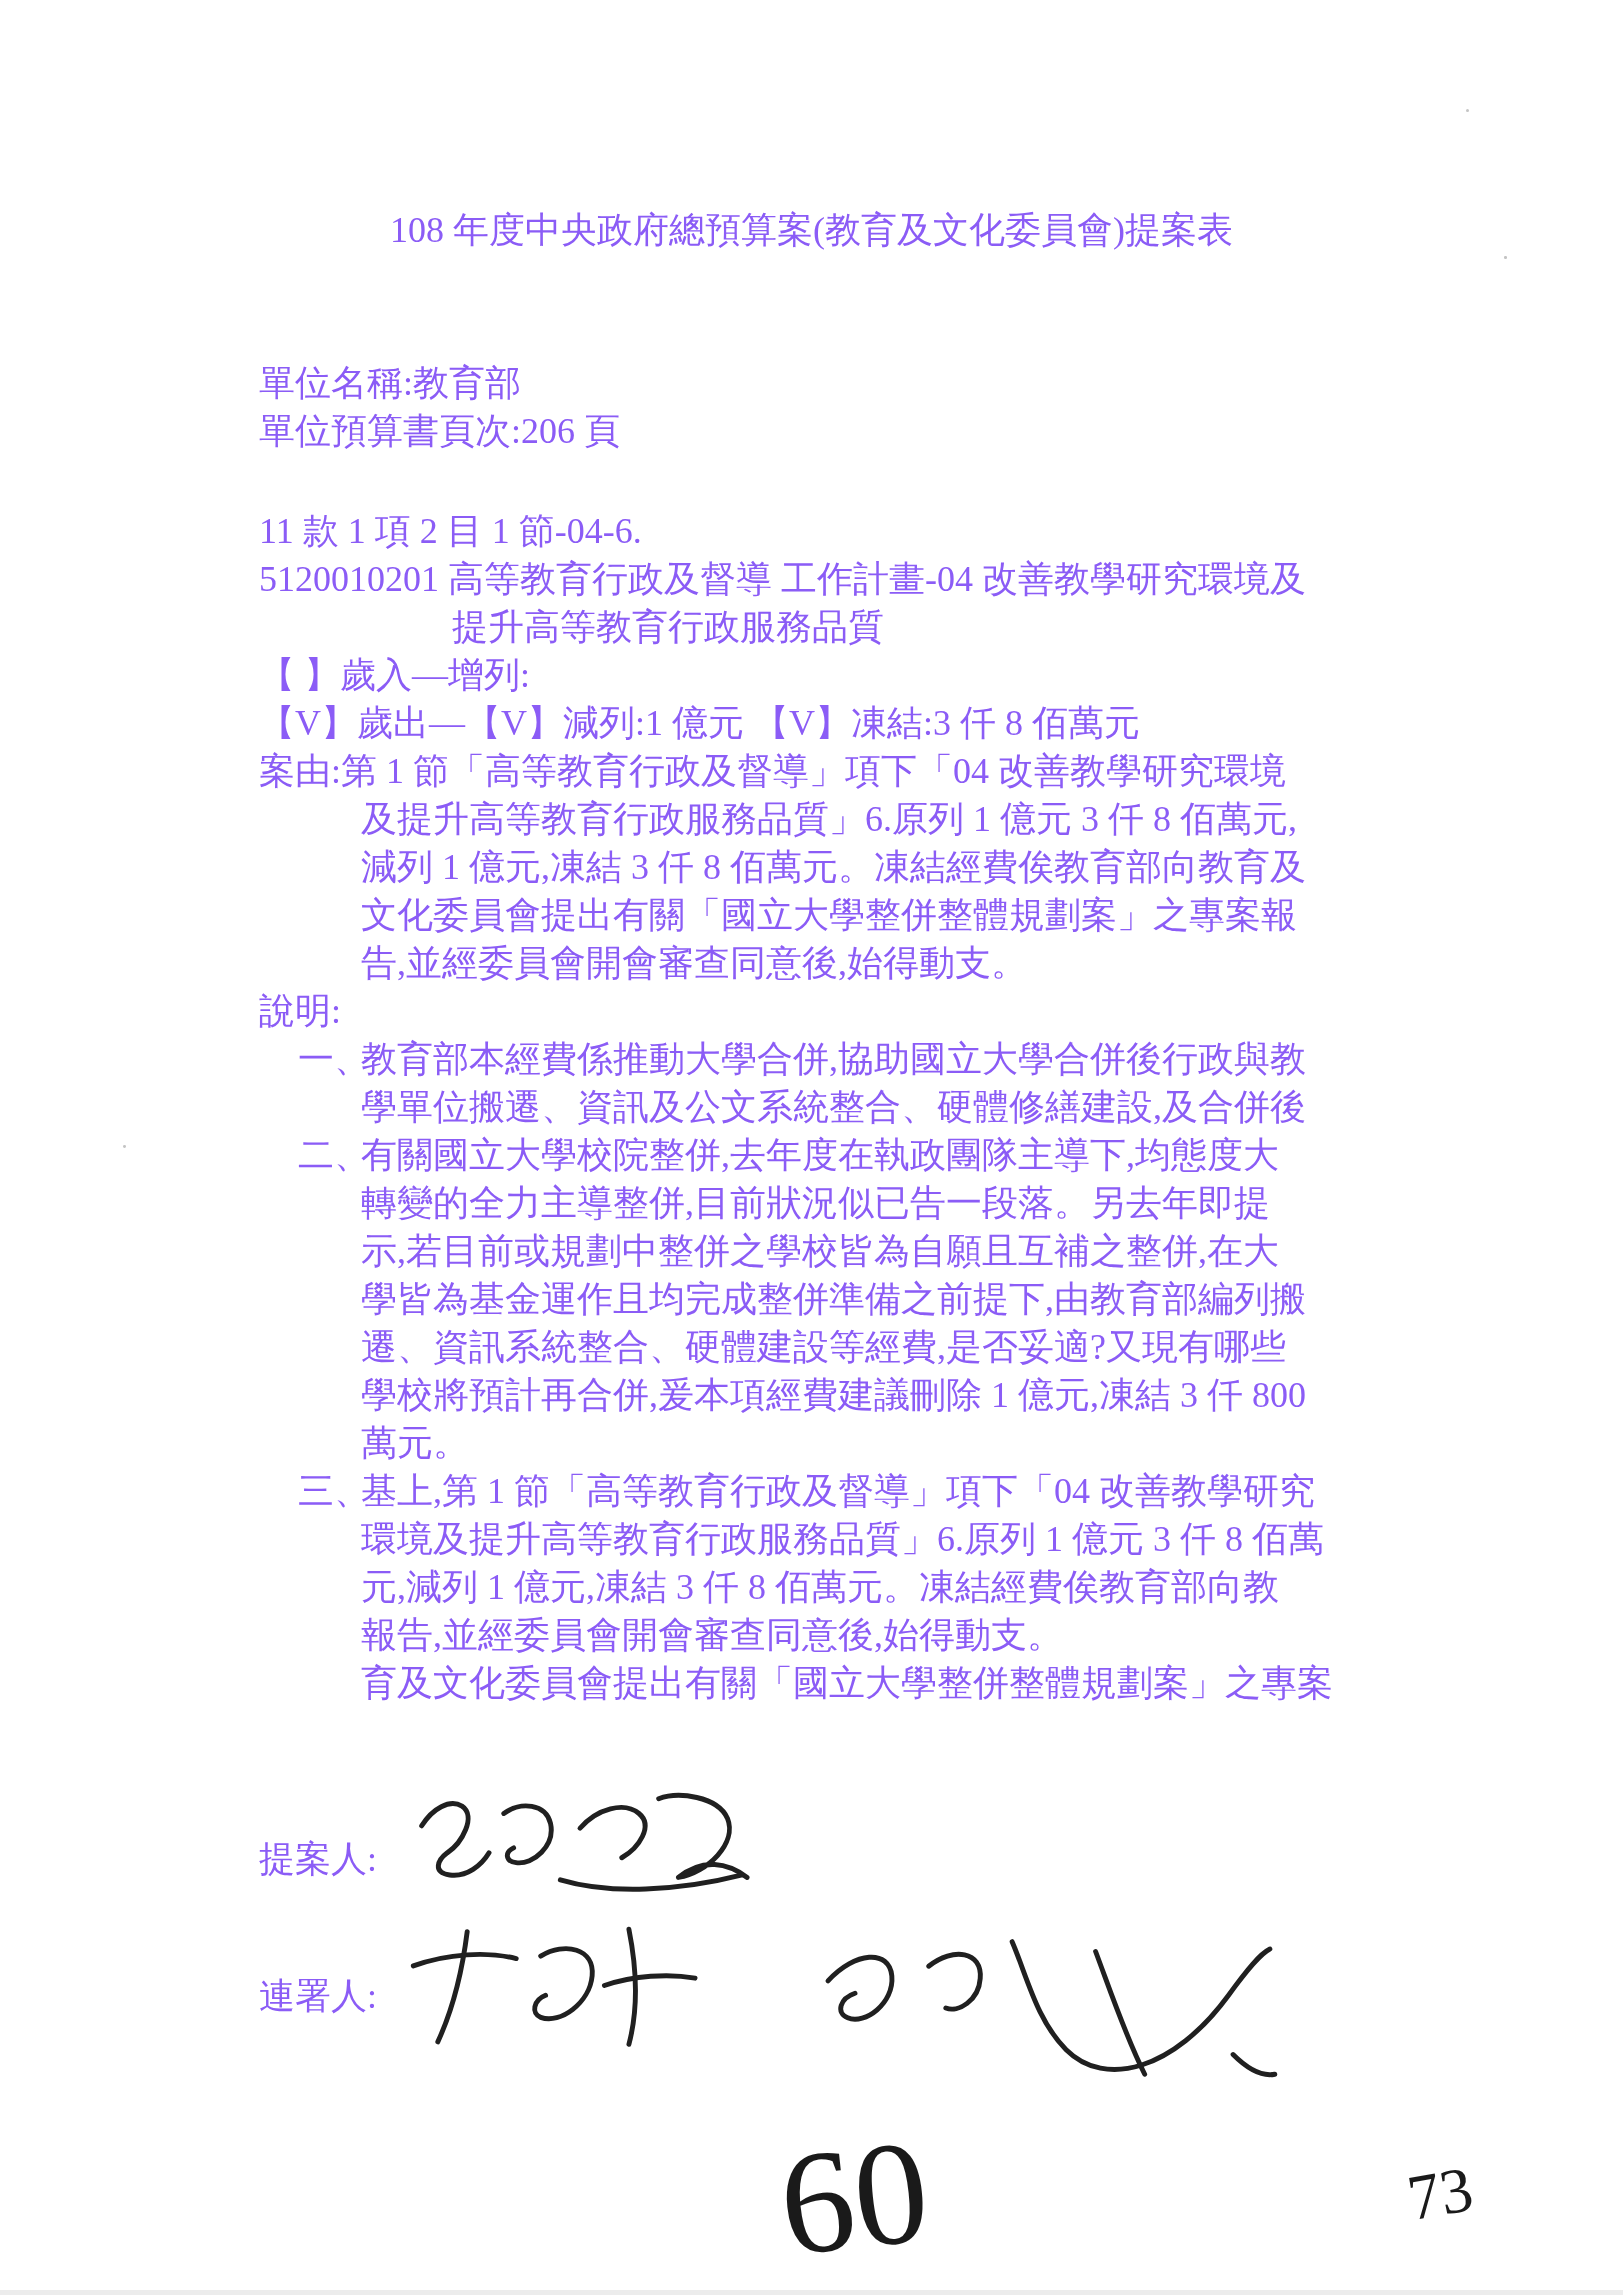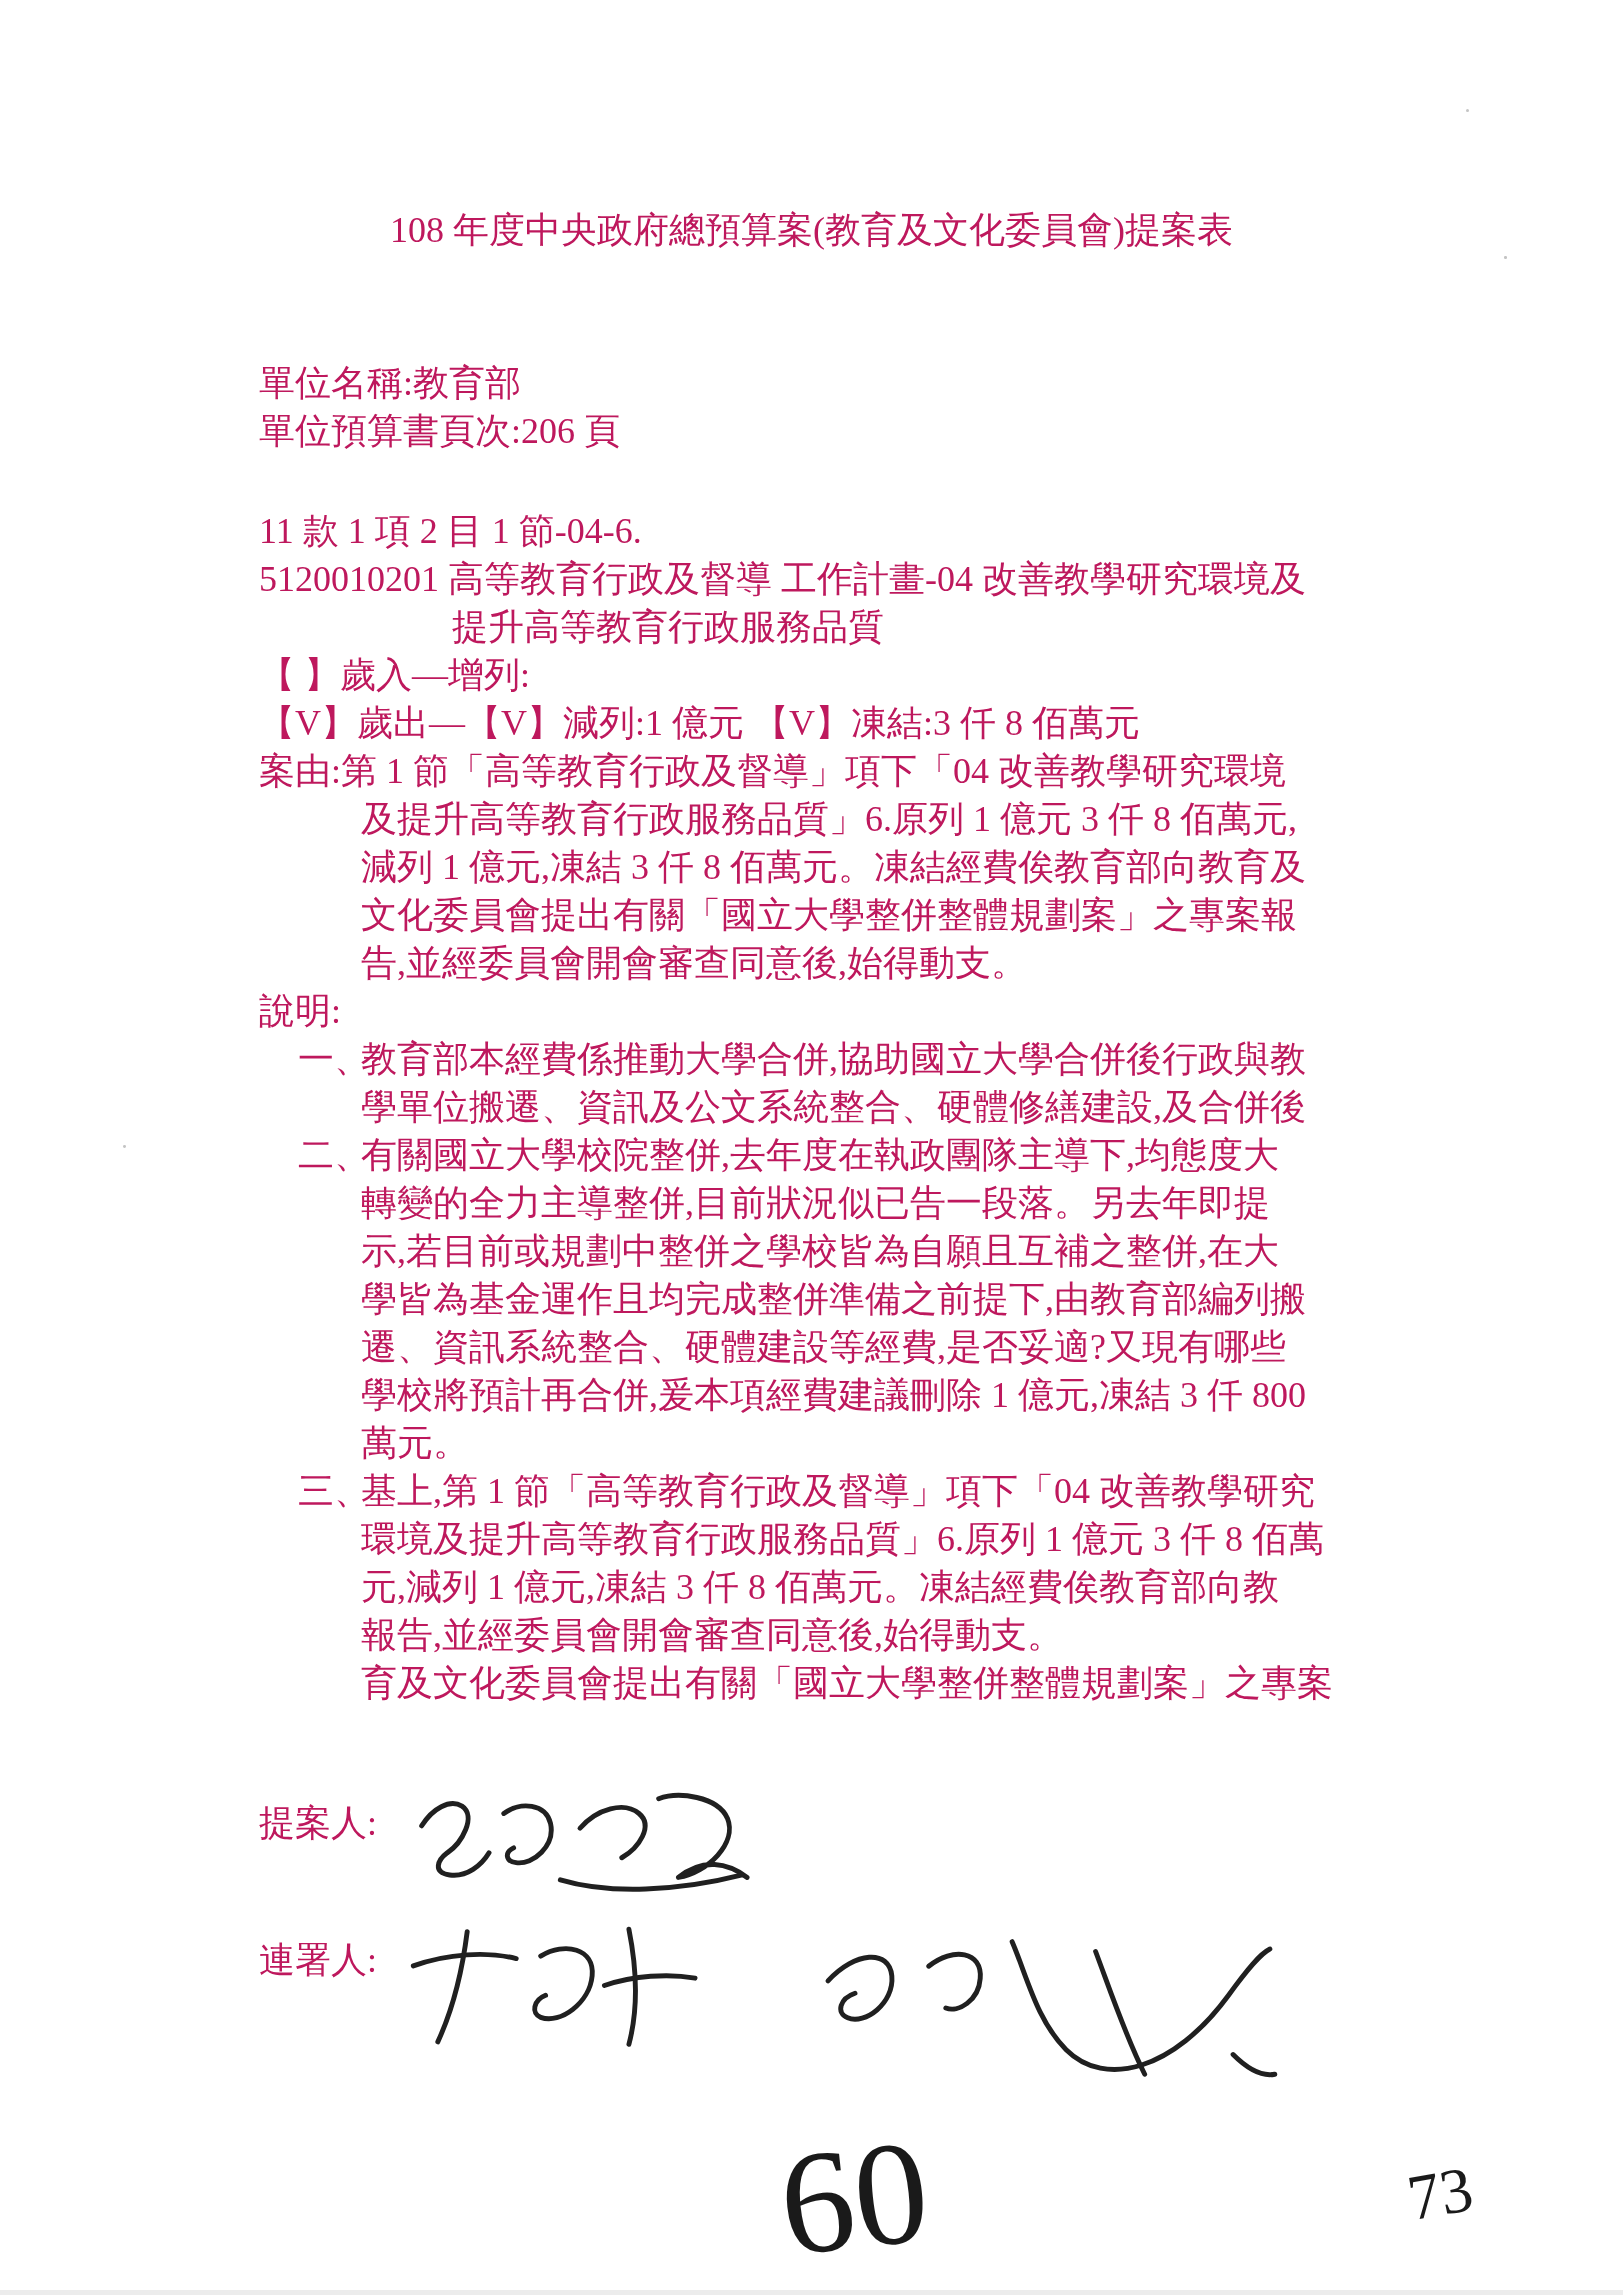--- a/index.html
+++ b/index.html
@@ -1,36 +1,36 @@
 <!DOCTYPE html>
 <html style="font-size:7.9px"><head>
 <meta charset="utf-8">
 <style>
   html,body{margin:0;padding:0;background:#ffffff;}
   .page{
     position:relative;
     width:1623px;height:2295px;
     background:#ffffff;
     font-family:"Liberation Serif","DejaVu Serif",serif;
-    color:#be185d;
+    color:#8b5cf6;
     font-size:36px;
     line-height:48px;
     overflow:hidden;
   }
   .title{position:absolute;left:0;right:0;top:206px;text-align:center;white-space:nowrap;}
   .block{position:absolute;left:259px;white-space:nowrap;margin-top:8px;}
   .unit-block{top:351px;}
   .main-block{top:499px;}
   .ln{white-space:nowrap;}
   .plan2{padding-left:193px;}
   .cont{padding-left:102px;}
   .item-first{padding-left:39px;}
   .item-cont{padding-left:102px;}
   .no{display:inline-block;width:63px;white-space:nowrap;overflow:visible;}
-  .sig-label{position:absolute;left:259px;white-space:nowrap;}
+  .sig-label{position:absolute;left:259px;white-space:nowrap;margin-top:36px;}
   .proposer-label{top:1799px;}
   .cosigner-label{top:1936px;}
   svg.sig{position:absolute;overflow:visible;}
   svg.sig path{fill:none;stroke:#202020;stroke-width:10;stroke-linecap:round;stroke-linejoin:round;}
   .sig-proposer{left:403px;top:1779px;}
   .sig-cosigner-1{left:393px;top:1912px;}
   .sig-cosigner-2{left:801px;top:1907px;}
   .hand-60{left:772px;top:2108px;}
   .hand-73{left:1403px;top:2150px;}
   svg text{fill:#1a1a1a;font-family:"Liberation Serif","DejaVu Serif",serif;}

